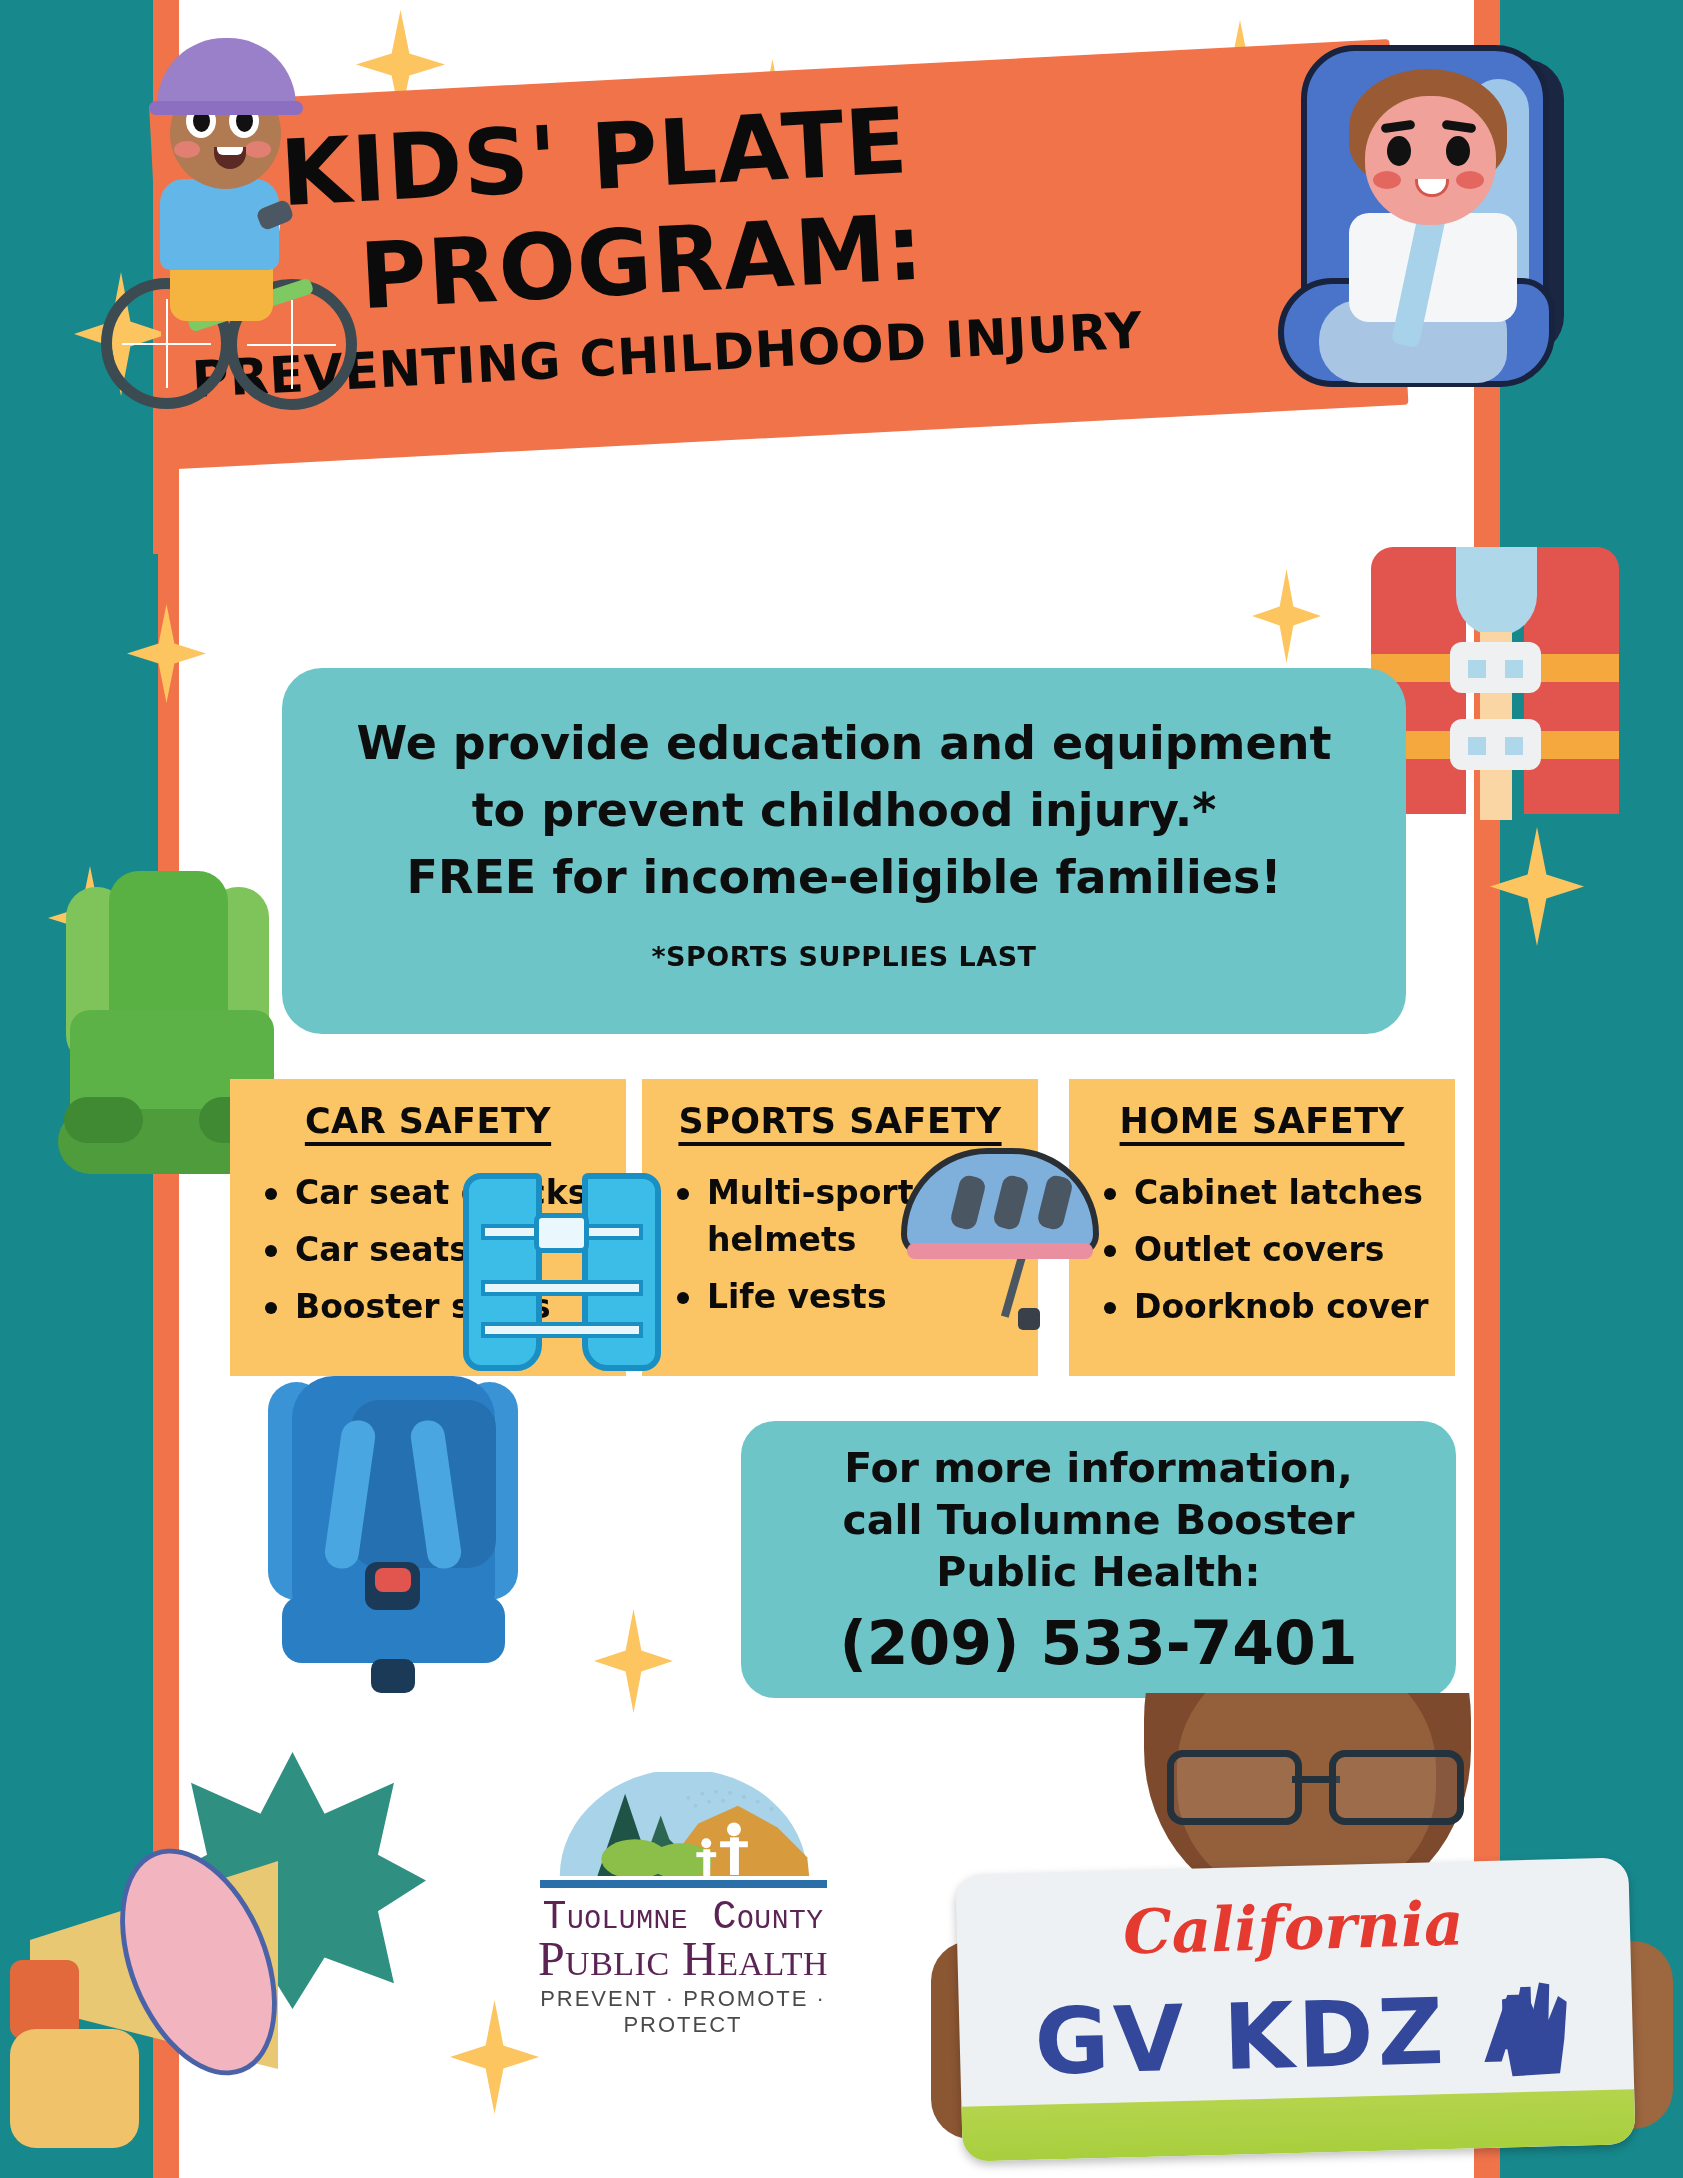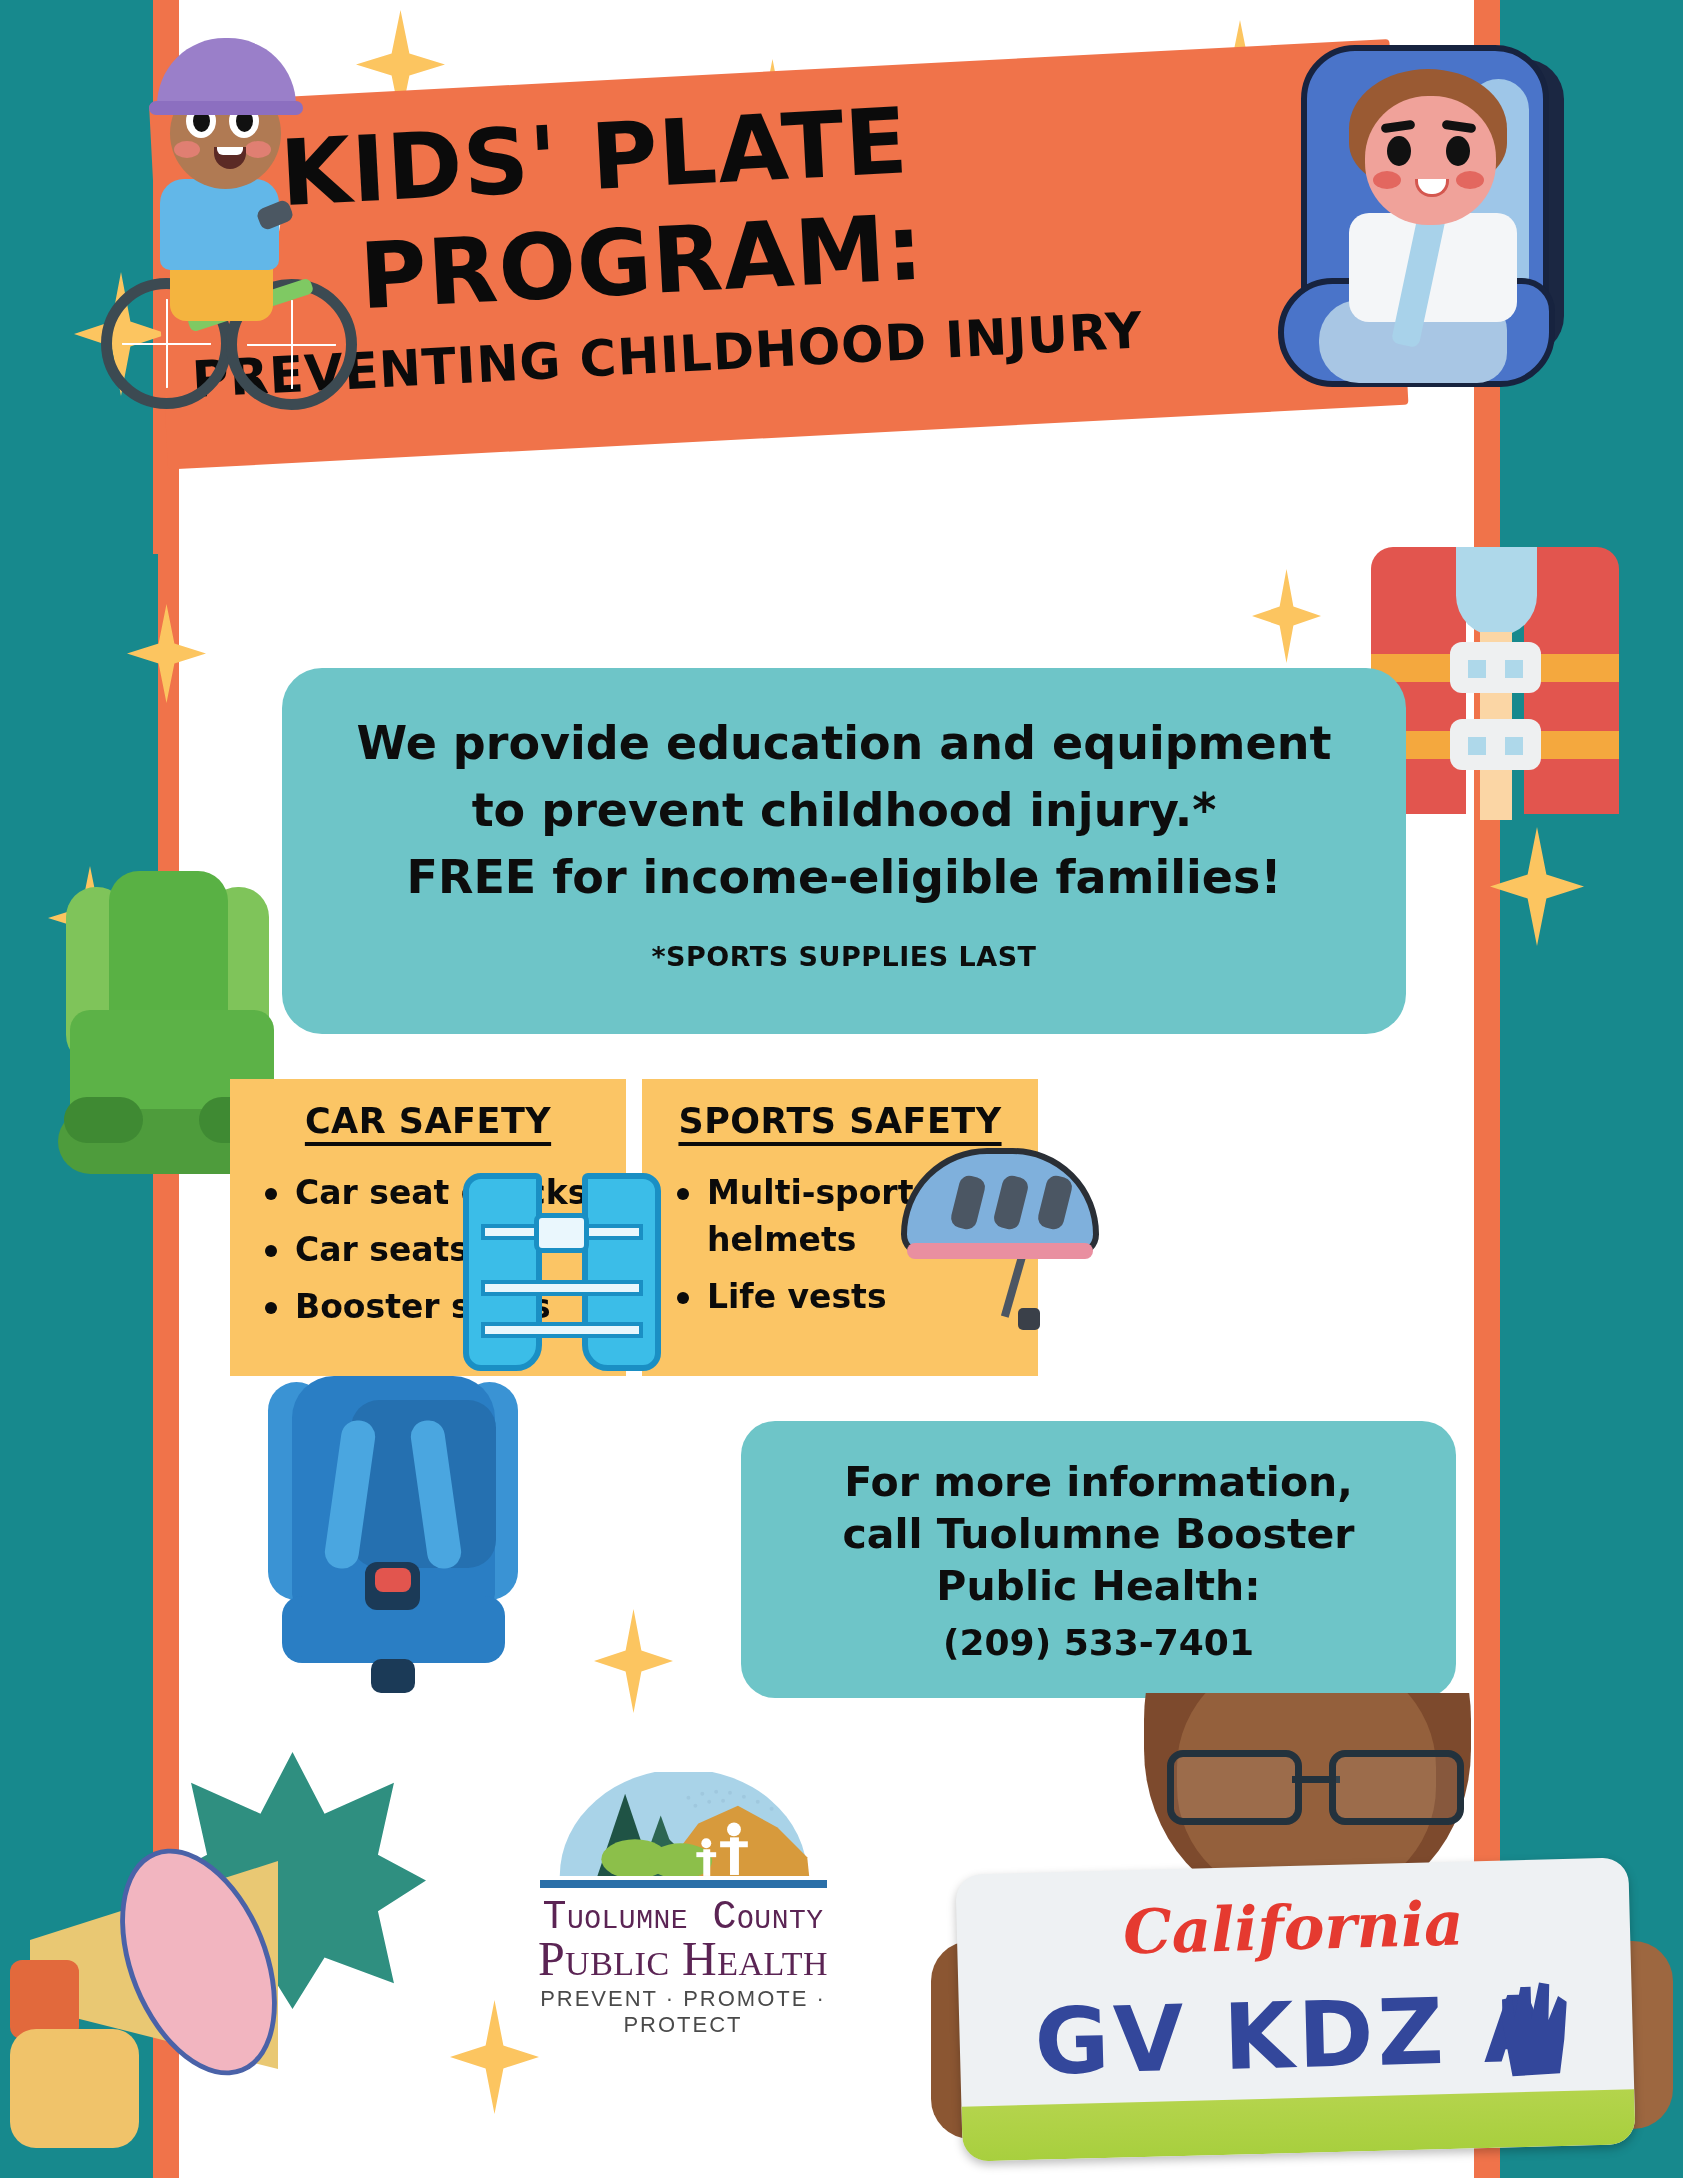--- a/index.html
+++ b/index.html
@@ -93,21 +93,21 @@
   .contact-box{
     position:absolute;left:741px;top:1421px;width:715px;height:277px;
     background:#6ec5c8;border-radius:34px;
     display:flex;flex-direction:column;align-items:center;justify-content:center;
   }
   .contact-line{
     font-size:41px;font-weight:800;color:#0d0d0d;line-height:52px;
     font-family:"DejaVu Sans", sans-serif;text-align:center;
   }
   .contact-phone{
-    font-size:36px;font-weight:800;color:#0d0d0d;margin-top:10px;
+    font-size:60px;font-weight:800;color:#0d0d0d;margin-top:10px;
     font-family:"DejaVu Sans", sans-serif;
   }
 
   
   .logo{position:absolute;left:495px;top:1772px;width:376px;height:238px;text-align:center;}
   .logo-art{position:relative;width:287px;height:104px;margin:0 auto;}
   .logo-line{width:287px;height:8px;background:#2a6fa8;margin:4px auto 10px auto;}
   .logo-t1{font-family:Liberation Mono, monospace;font-variant:small-caps;font-size:40px;
            color:#5b2454;letter-spacing:0.5px;line-height:40px;font-weight:400;}
   .logo-t2{font-family:"Liberation Serif", serif;font-variant:small-caps;font-size:48px;
@@ -392,20 +392,28 @@
   </div>
 
   <div class="cat cat-2">
     <div class="cat-title">SPORTS SAFETY</div>
     <ul>
       <li style="width:213px">Multi-sport helmets</li>
       <li>Life vests</li>
     </ul>
   </div>
 
+  <div class="cat cat-3">
+    <div class="cat-title">HOME SAFETY</div>
+    <ul>
+      <li>Cabinet latches</li>
+      <li>Outlet covers</li>
+      <li>Doorknob cover</li>
+    </ul>
+  </div>
 
   <div class="ill helm2">
     <div class="h2-strap"></div>
     <div class="h2-buckle"></div>
     <div class="h2-shell">
       <div class="h2-vent v1"></div>
         <div class="h2-vent v2"></div>
         <div class="h2-vent v3"></div>
     </div>
     <div class="h2-pad"></div>

